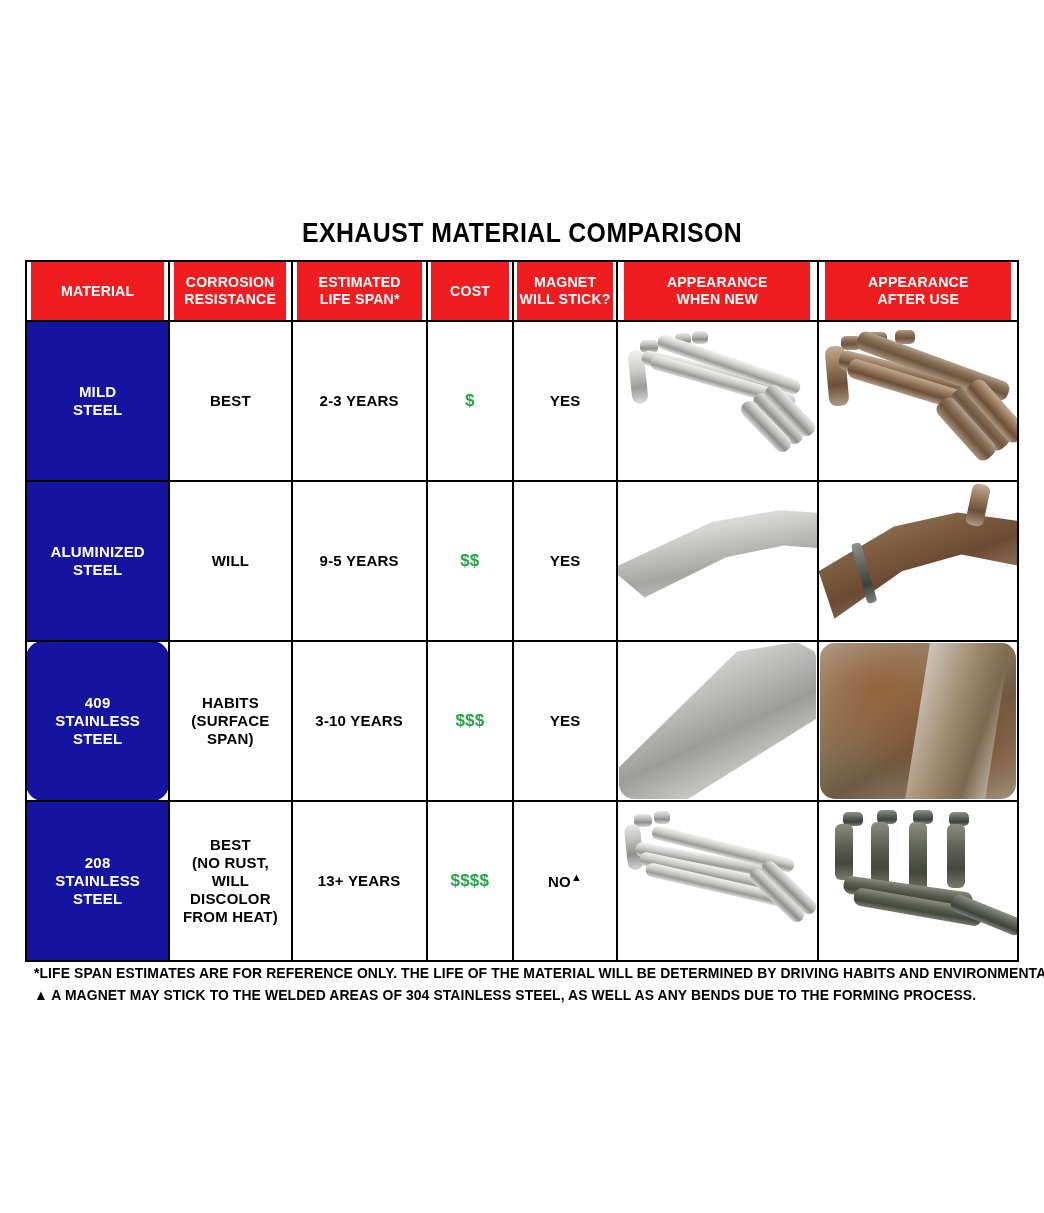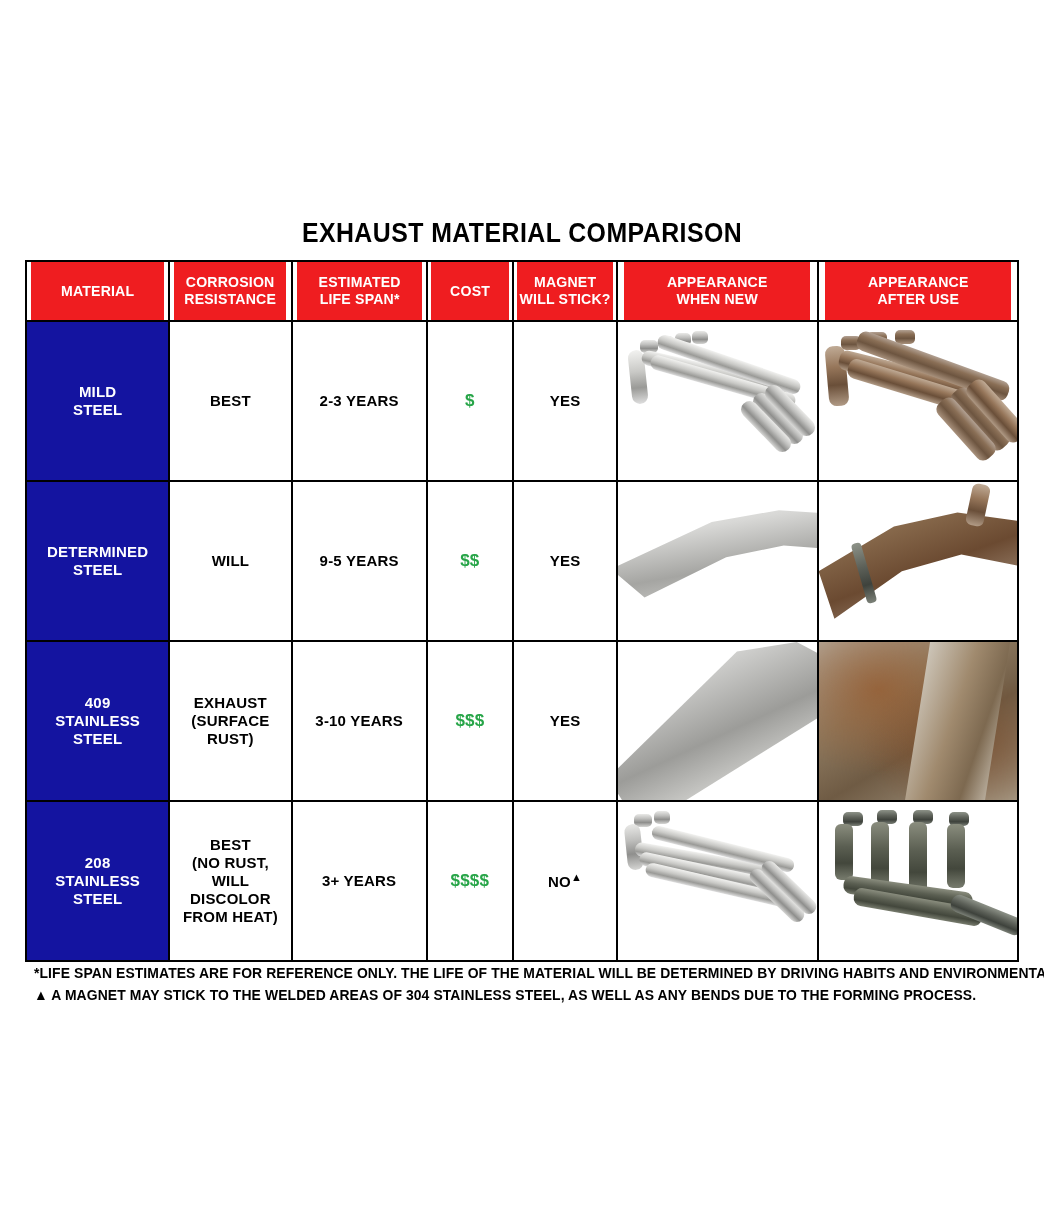--- a/index.html
+++ b/index.html
@@ -83,21 +83,21 @@
     line-height: 1.2;
     letter-spacing: 0.2px;
   }
   td.cost-cell {
     color: #27a548;
     font-weight: bold;
     font-size: 17px;
   }
   .row-1 td { height: 158px; }
   .row-2 td { height: 158px; }
-  .row-3 td { height: 158px; }
+  .row-3 td { height: 158px; border-radius: 17px; }
   .row-4 td { height: 158px; }
 
   td.img-cell {
     padding: 0;
     position: relative;
     overflow: hidden;
     background: #ffffff;
   }
   .imgbox {
     position: absolute;
@@ -256,21 +256,21 @@
               <div class="tube rust" style="left:34px;top:34px;width:160px;height:20px;transform:rotate(20deg);"></div>
               <div class="tube rust" style="left:124px;top:86px;width:74px;height:22px;transform:rotate(48deg);"></div>
               <div class="tube rust2" style="left:140px;top:78px;width:74px;height:22px;transform:rotate(48deg);"></div>
               <div class="tube rust" style="left:110px;top:96px;width:74px;height:22px;transform:rotate(48deg);"></div>
             </div>
           </td>
         </tr>
 
         <tr class="row-2">
           <td class="material-cell">
-            <span>DETERMINED</span><br>
+            <span>ALUMINIZED</span><br>
             <span>STEEL</span>
           </td>
           <td class="text-cell">
             <span>WILL</span>
           </td>
           <td class="text-cell">9-5 YEARS</td>
           <td class="text-cell cost-cell">$$</td>
           <td class="text-cell">
             <span>YES</span>
           </td>
@@ -288,23 +288,23 @@
           </td>
         </tr>
 
         <tr class="row-3">
           <td class="material-cell">
             <span>409</span><br>
             <span>STAINLESS</span><br>
             <span>STEEL</span>
           </td>
           <td class="text-cell">
-            <span>EXHAUST</span><br>
+            <span>HABITS</span><br>
             <span>(SURFACE</span><br>
-            <span>RUST)</span>
+            <span>SPAN)</span>
           </td>
           <td class="text-cell">3-10 YEARS</td>
           <td class="text-cell cost-cell">$$$</td>
           <td class="text-cell">
             <span>YES</span>
           </td>
           <td class="img-cell">
             <div class="imgbox">
               <div class="bigtube-409"></div>
             </div>
@@ -321,21 +321,21 @@
             <span>208</span><br>
             <span>STAINLESS</span><br>
             <span>STEEL</span>
           </td>
           <td class="text-cell">
             <span>BEST</span><br>
             <span>(NO RUST,</span><br>
             <span>WILL DISCOLOR</span><br>
             <span>FROM HEAT)</span>
           </td>
-          <td class="text-cell">3+ YEARS</td>
+          <td class="text-cell">13+ YEARS</td>
           <td class="text-cell cost-cell">$$$$</td>
           <td class="text-cell">
             <span>NO</span><span class="sup">▲</span>
           </td>
           <td class="img-cell">
             <div class="imgbox">
               <div class="tube sil" style="left:16px;top:12px;width:18px;height:13px;border-radius:5px;"></div>
               <div class="tube sil" style="left:36px;top:9px;width:16px;height:13px;border-radius:5px;"></div>
               <div class="tube sil" style="left:8px;top:22px;width:16px;height:46px;transform:rotate(-6deg);"></div>
               <div class="tube sil2" style="left:16px;top:52px;width:146px;height:14px;transform:rotate(10deg);"></div>

